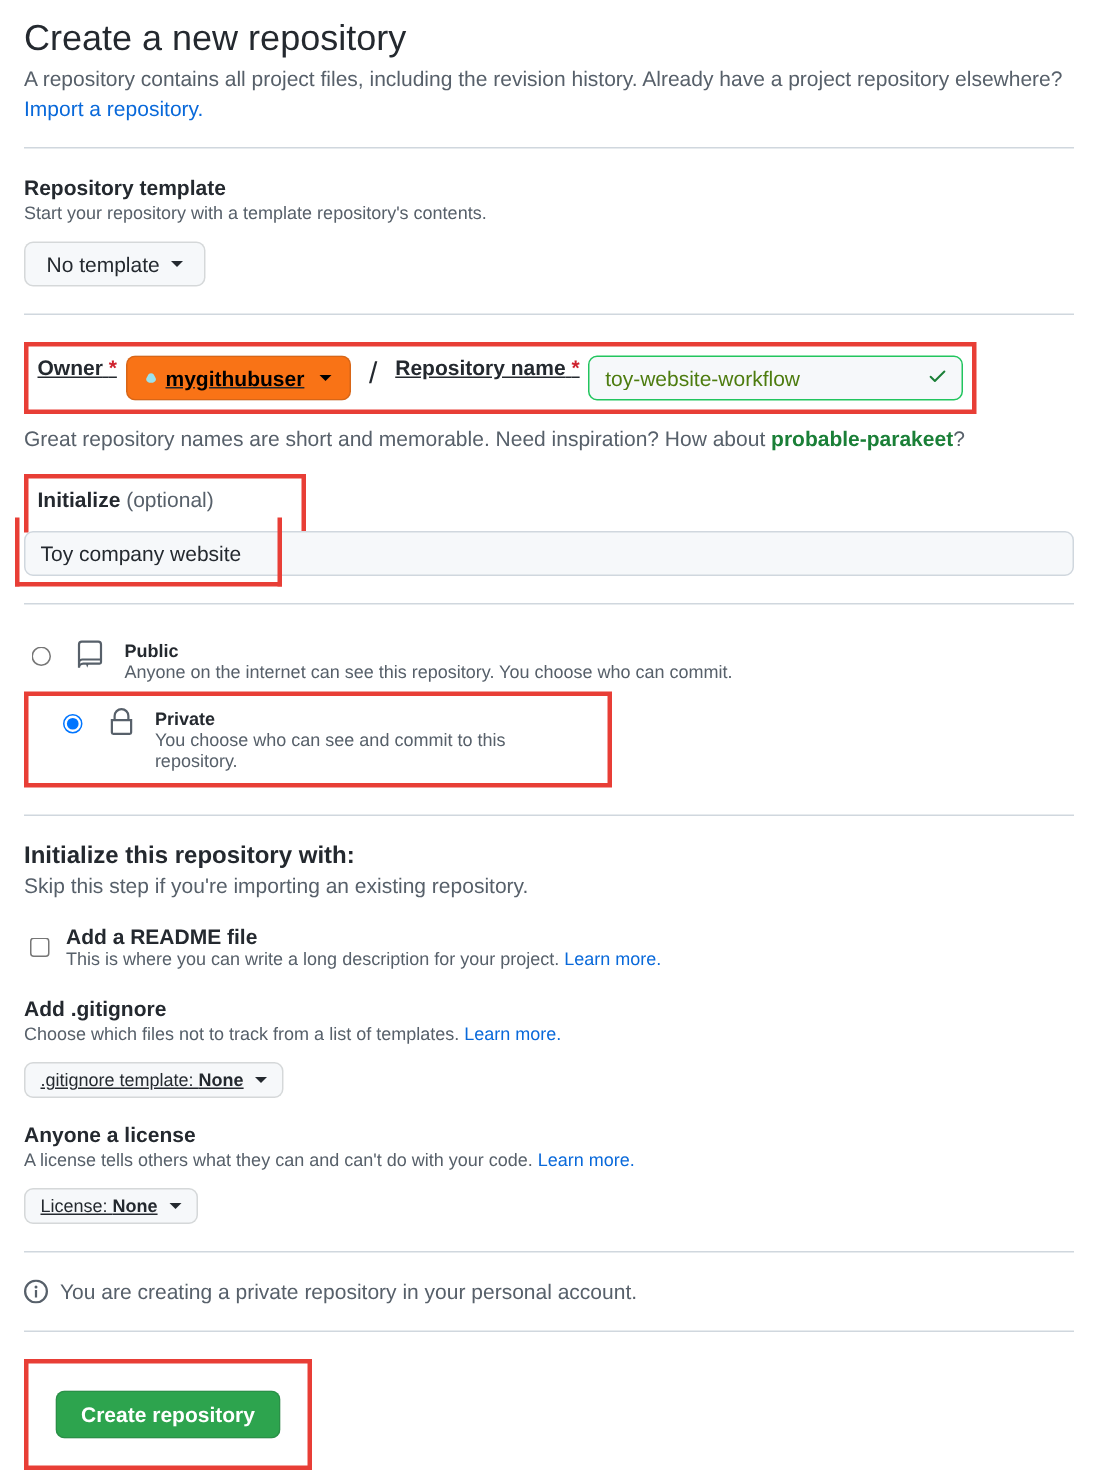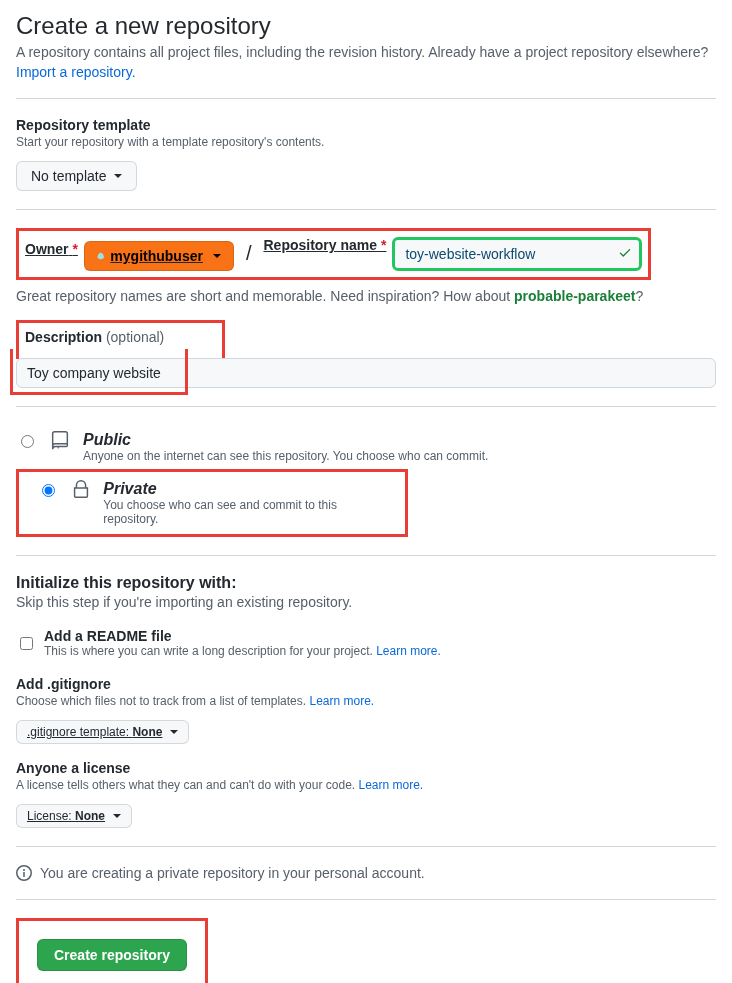--- a/index.html
+++ b/index.html
@@ -72,26 +72,26 @@
     vertical-align: middle;
   }
   .row-owner-name {
     display: flex;
     align-items: flex-end;
     gap: 10px;
   }
   .field-col { display: flex; flex-direction: row; gap: 6px; text-decoration: underline; }
   .slash { font-size: 20px; color: #24292f; padding: 0 2px 6px 2px; }
   .text-input {
-    border: 3px solid #22c55e;
+    border: 1px solid #22c55e;
     border-radius: 6px;
     background: #f6f8fa;
     padding: 6px 10px;
     font-size: 14px;
-    color: #0c4a6e;
+    color: #4d7c0f;
     width: 100%;
   }
   .repo-name-wrap { position: relative; width: 250px; }
   .repo-name-wrap .check {
     position: absolute;
     right: 10px;
     top: 50%;
     transform: translateY(-50%);
     color: #1a7f37;
   }
@@ -119,21 +119,21 @@
     color: #24292f;
   }
   .radio-row {
     display: flex;
     align-items: flex-start;
     gap: 10px;
     padding: 6px 0;
   }
   .radio-row input[type=radio] { margin-top: 4px; }
   .radio-icon { width: 26px; display: flex; justify-content: center; color: #57606a; margin-top: -2px;}
-  .radio-text .title { font-weight: 600; font-size: 16px; margin: 0; font-style: italic; }
+  .radio-text .title { font-weight: 600; font-size: 12px; margin: 0; }
   .radio-text .desc { color: #57606a; font-size: 12px; margin: 0; }
   .checkbox-row {
     display: flex;
     align-items: center;
     gap: 8px;
     padding: 2px 0;
   }
   .checkbox-text .title { font-weight: 600; font-size: 14px; margin: 0; }
   .checkbox-text .desc { color: #57606a; font-size: 12px; margin: 0; }
   .spacer-12 { height: 12px; }
@@ -211,21 +211,21 @@
 <p class="hint-14 mt8">
   <span>Great repository names are short and memorable. Need inspiration? How about </span><a class="suggest-link">probable-parakeet</a><span>?</span>
 </p>
 
 <div class="spacer-16"></div>
 
 
 <div>
   <div class="highlight-red-inline" style="display:inline-block; padding:6px 58px 6px 6px; margin-bottom:-1px; border-bottom:none;">
     <p class="section-label" style="margin-bottom:8px;">
-      <span>Description</span> <span class="optional">(optional)</span>
+      <span>Initialize</span> <span class="optional">(optional)</span>
     </p>
   </div>
   <div style="position:relative;">
     <input class="desc-input" type="text" value="Toy company website" style="">
     <div class="highlight-red-inline" style="position:absolute; left:-6px; top:-9px; width:178px; height:46px; border-top:none; pointer-events:none;"></div>
   </div>
 </div>
 
 <hr class="sep">
 

